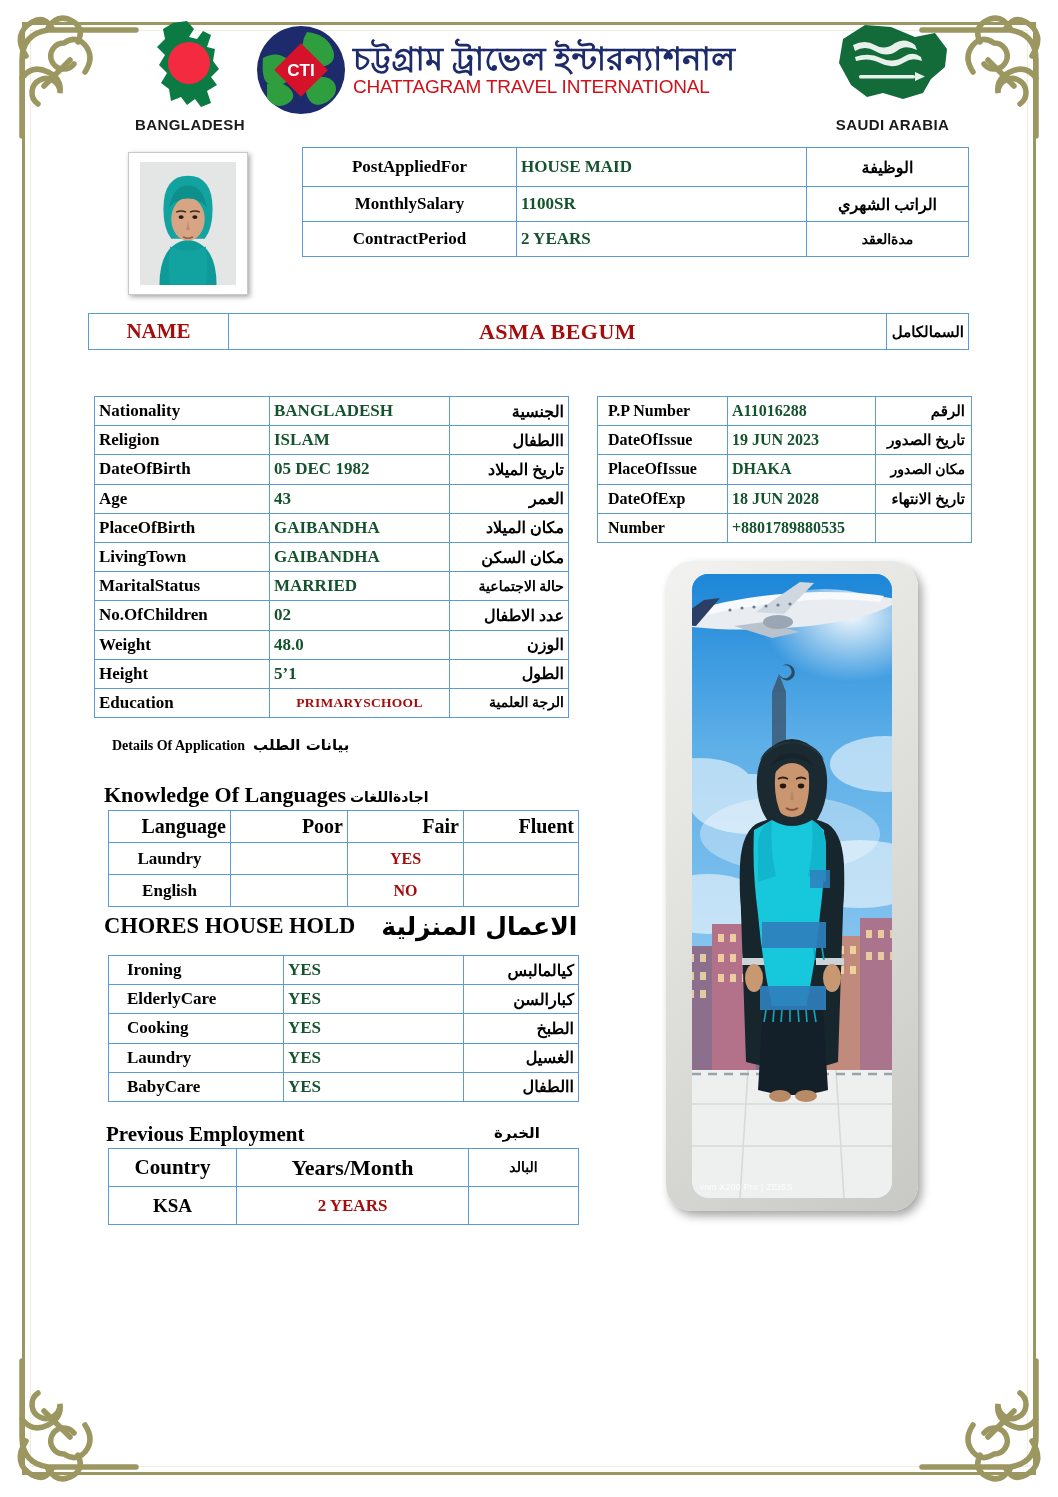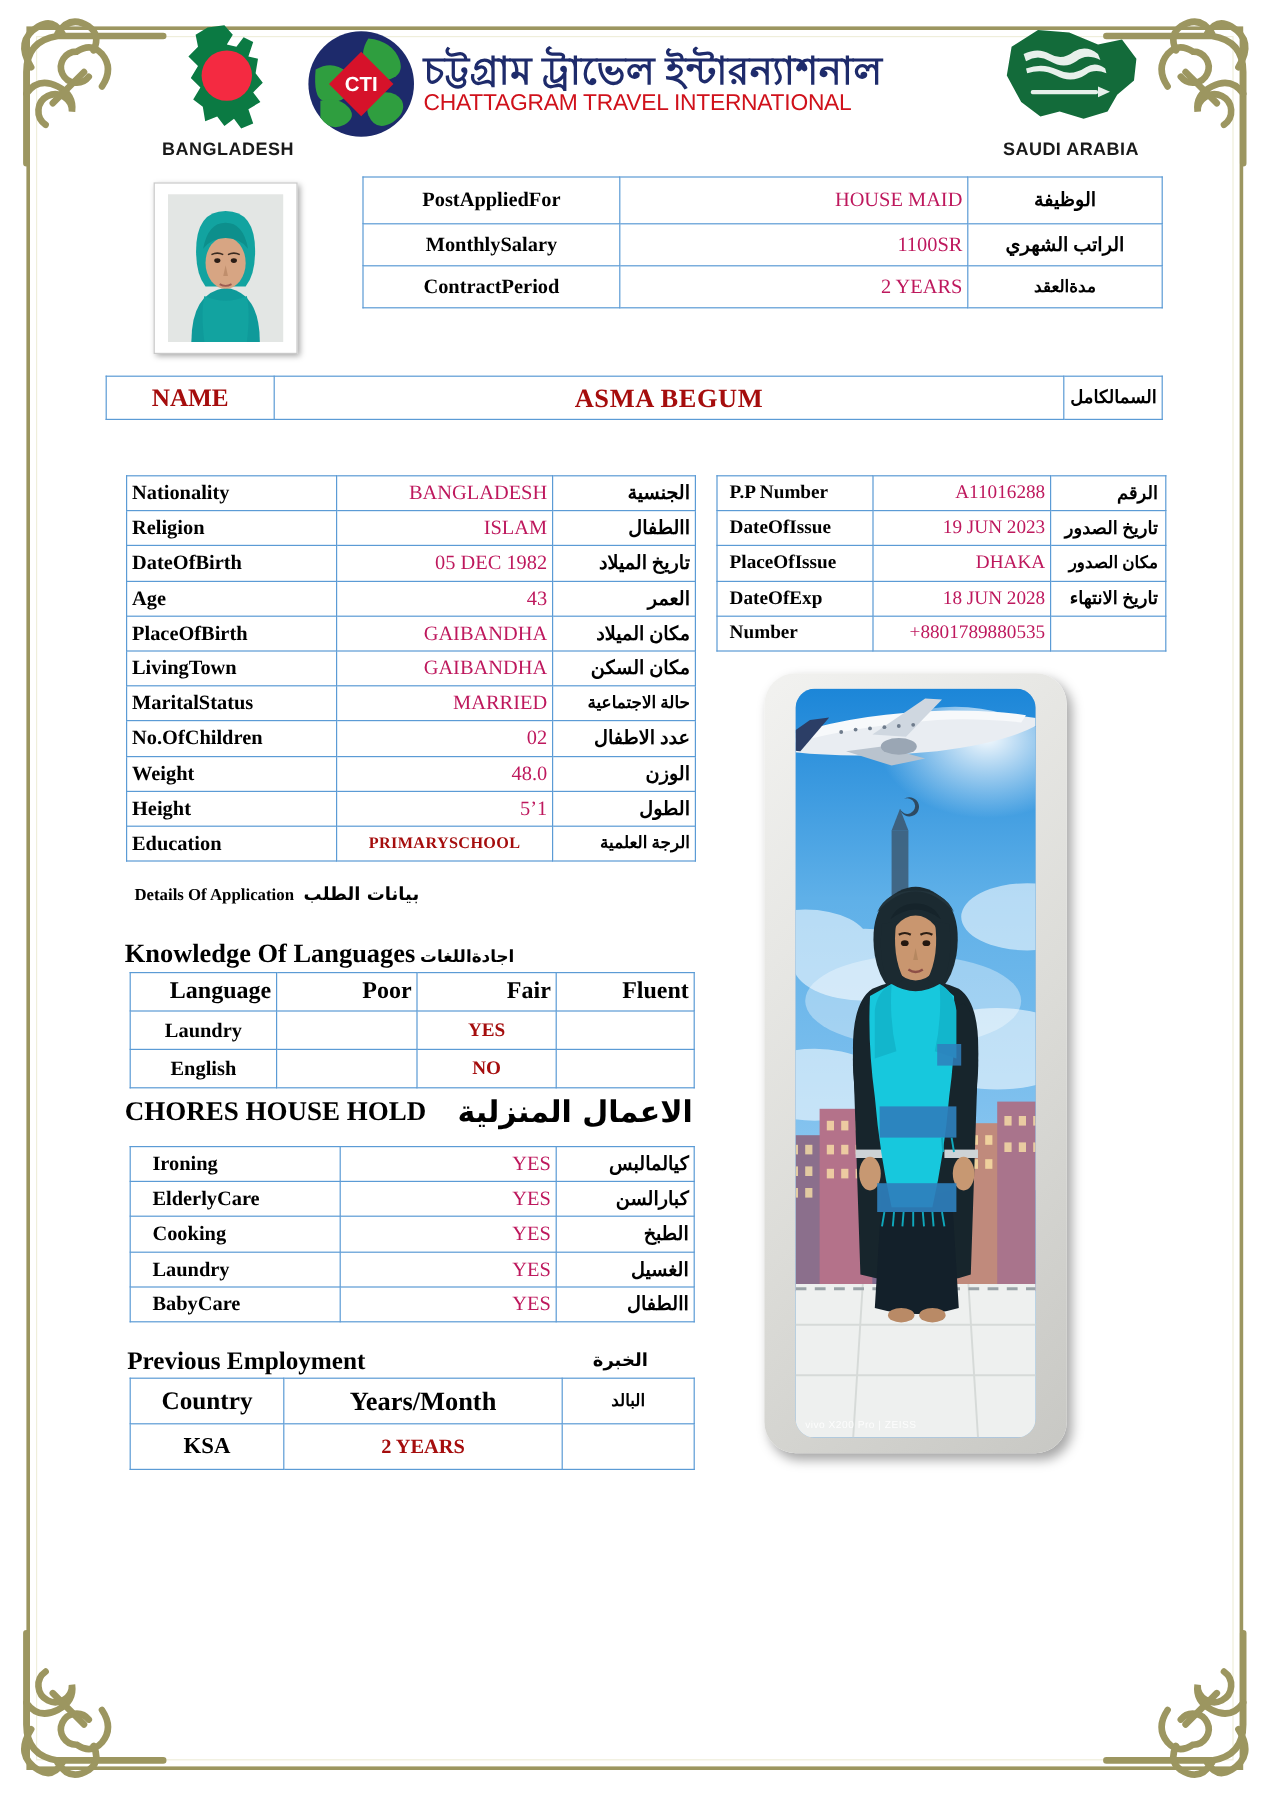--- a/index.html
+++ b/index.html
@@ -103,21 +103,21 @@
     table-layout: fixed;
   }
   table.doc td {
     border: 1.6px solid #5b9bd5;
     font-family: "Liberation Serif", serif;
     padding: 2px 4px;
     vertical-align: middle;
   }
   .lbl { font-weight: bold; font-size: 17px; color: #000; text-align: center; }
   .lbl-l { font-weight: bold; font-size: 17px; color: #000; text-align: left; padding-left: 14px; }
-  .val { font-weight: normal; font-size: 17px; color: #be185d; text-align: right; }
+  .val { font-weight: bold; font-size: 17px; color: #14532d; text-align: left; }
   .ar  {
     font-weight: bold; font-size: 16px; color: #000; text-align: right;
     direction: rtl; padding-right: 8px;
     font-family: "DejaVu Sans", "Liberation Sans", sans-serif;
   }
   .ar-c { text-align: center; }
 
   
   .tbl-job { position: absolute; left: 302px; top: 147px; width: 666px; }
   .tbl-job td { height: 35px; }
@@ -125,21 +125,21 @@
 
   
   .tbl-name { position: absolute; left: 88px; top: 313px; width: 880px; }
   .tbl-name td { height: 36px; }
   .name-key { font-weight: bold; font-size: 21px; color: #a50d0d; text-align: center;
               font-family: "Liberation Serif", serif; }
   .name-val { font-weight: bold; font-size: 22px; color: #a50d0d; text-align: center;
               font-family: "Liberation Serif", serif; letter-spacing: .5px; }
 
   
-  .tbl-personal { position: absolute; left: 105px; top: 396px; width: 474px; padding-left: 19px; }
+  .tbl-personal { position: absolute; left: 94px; top: 396px; width: 474px; padding-left: 19px; }
   .tbl-personal td { height: 29.2px; }
   .edu-val { font-size: 13.5px; font-weight: bold; color: #a50d0d; text-align:center; letter-spacing:.3px;}
 
   
   .tbl-pass { position: absolute; left: 597px; top: 396px; width: 374px; }
   .tbl-pass td { height: 29.2px; }
   .tbl-pass .lbl-l { font-size: 16px; padding-left: 10px; }
   .tbl-pass .val { font-size: 16px; margin-top: 32px; }
   .tbl-pass .ar { font-size: 15px; padding-right: 6px; }
 
@@ -188,21 +188,21 @@
   .tbl-prev { position: absolute; left: 108px; top: 1148px; width: 470px; }
   .tbl-prev td { height: 38px; }
   .tbl-prev .hd1 { font-weight: bold; font-size: 21px; text-align: center; color:#000;}
   .tbl-prev .hd2 { font-weight: bold; font-size: 22px; text-align: center; color:#000;}
   .tbl-prev .c1 { font-weight: bold; font-size: 19px; text-align: center; color:#000;}
   .tbl-prev .c2 { font-weight: bold; font-size: 17px; text-align: center; color:#a50d0d;}
   .tbl-prev .arh { font-size: 14px; }
 
   
   .photo-big {
-    position: absolute; left: 637px; top: 561px;
+    position: absolute; left: 666px; top: 561px;
     width: 252px; height: 650px;
     border-radius: 26px;
     background: linear-gradient(135deg,#f2f2f0,#dcdcd8 55%,#c8c8c4);
     box-shadow: 4px 5px 10px rgba(0,0,0,.35);
     padding: 13px 26px;
   }
   .photo-big-inner {
     width: 100%; height: 100%;
     border-radius: 16px;
     overflow: hidden;

